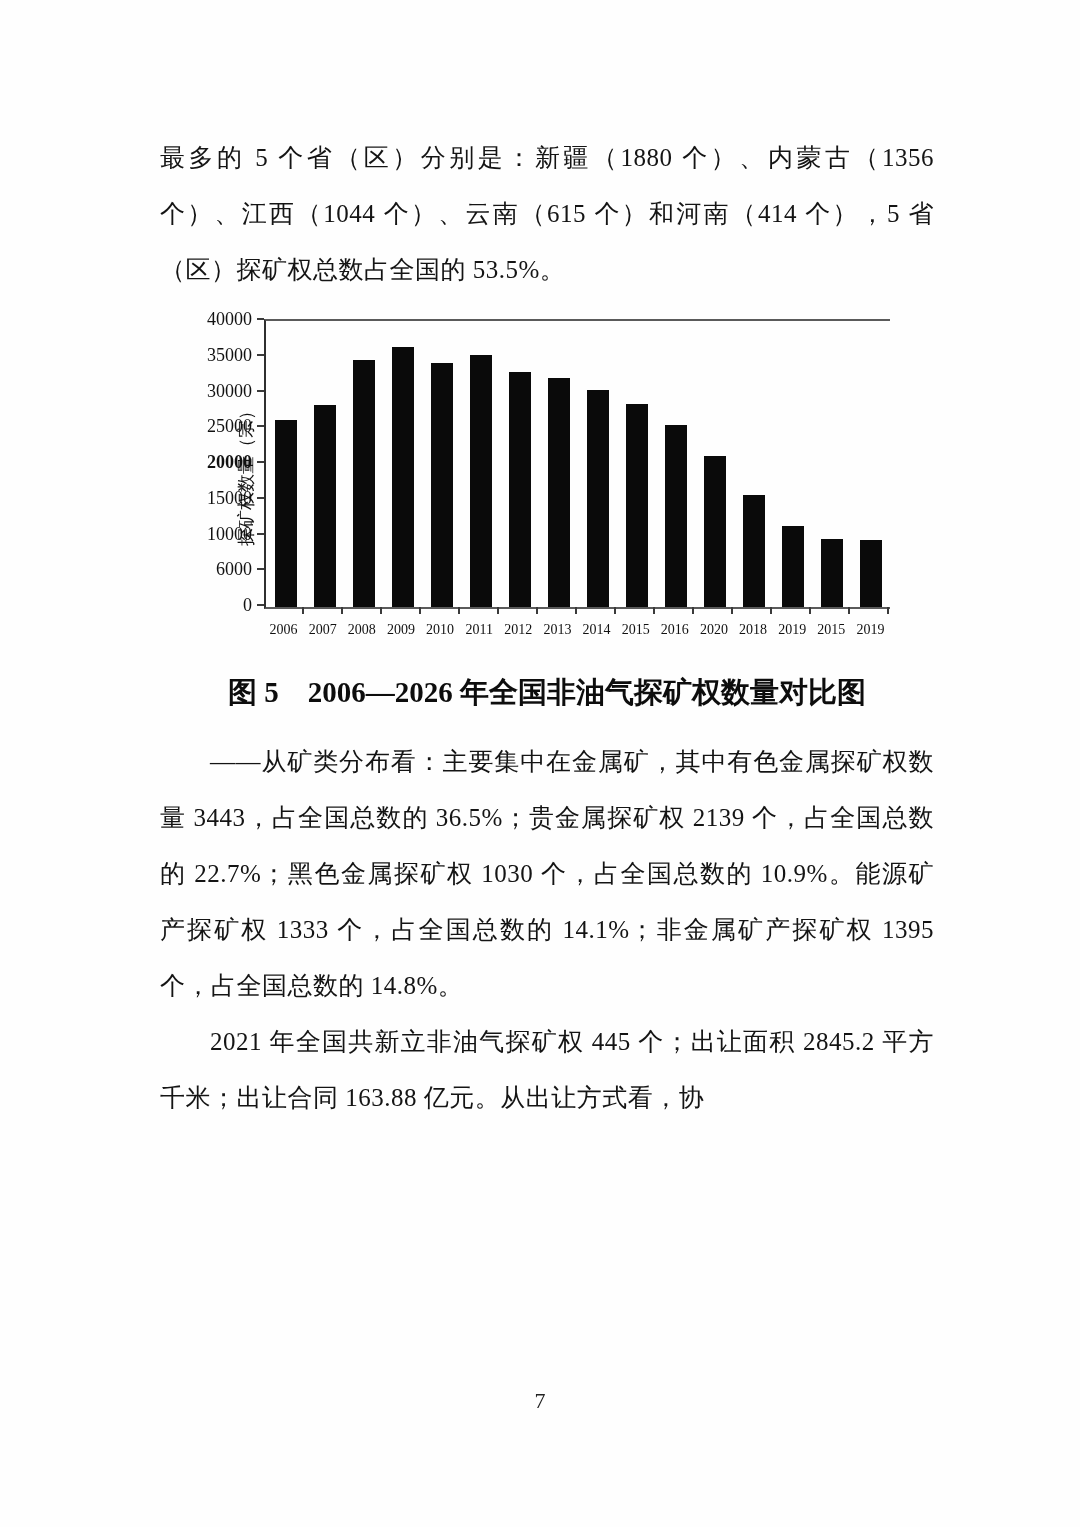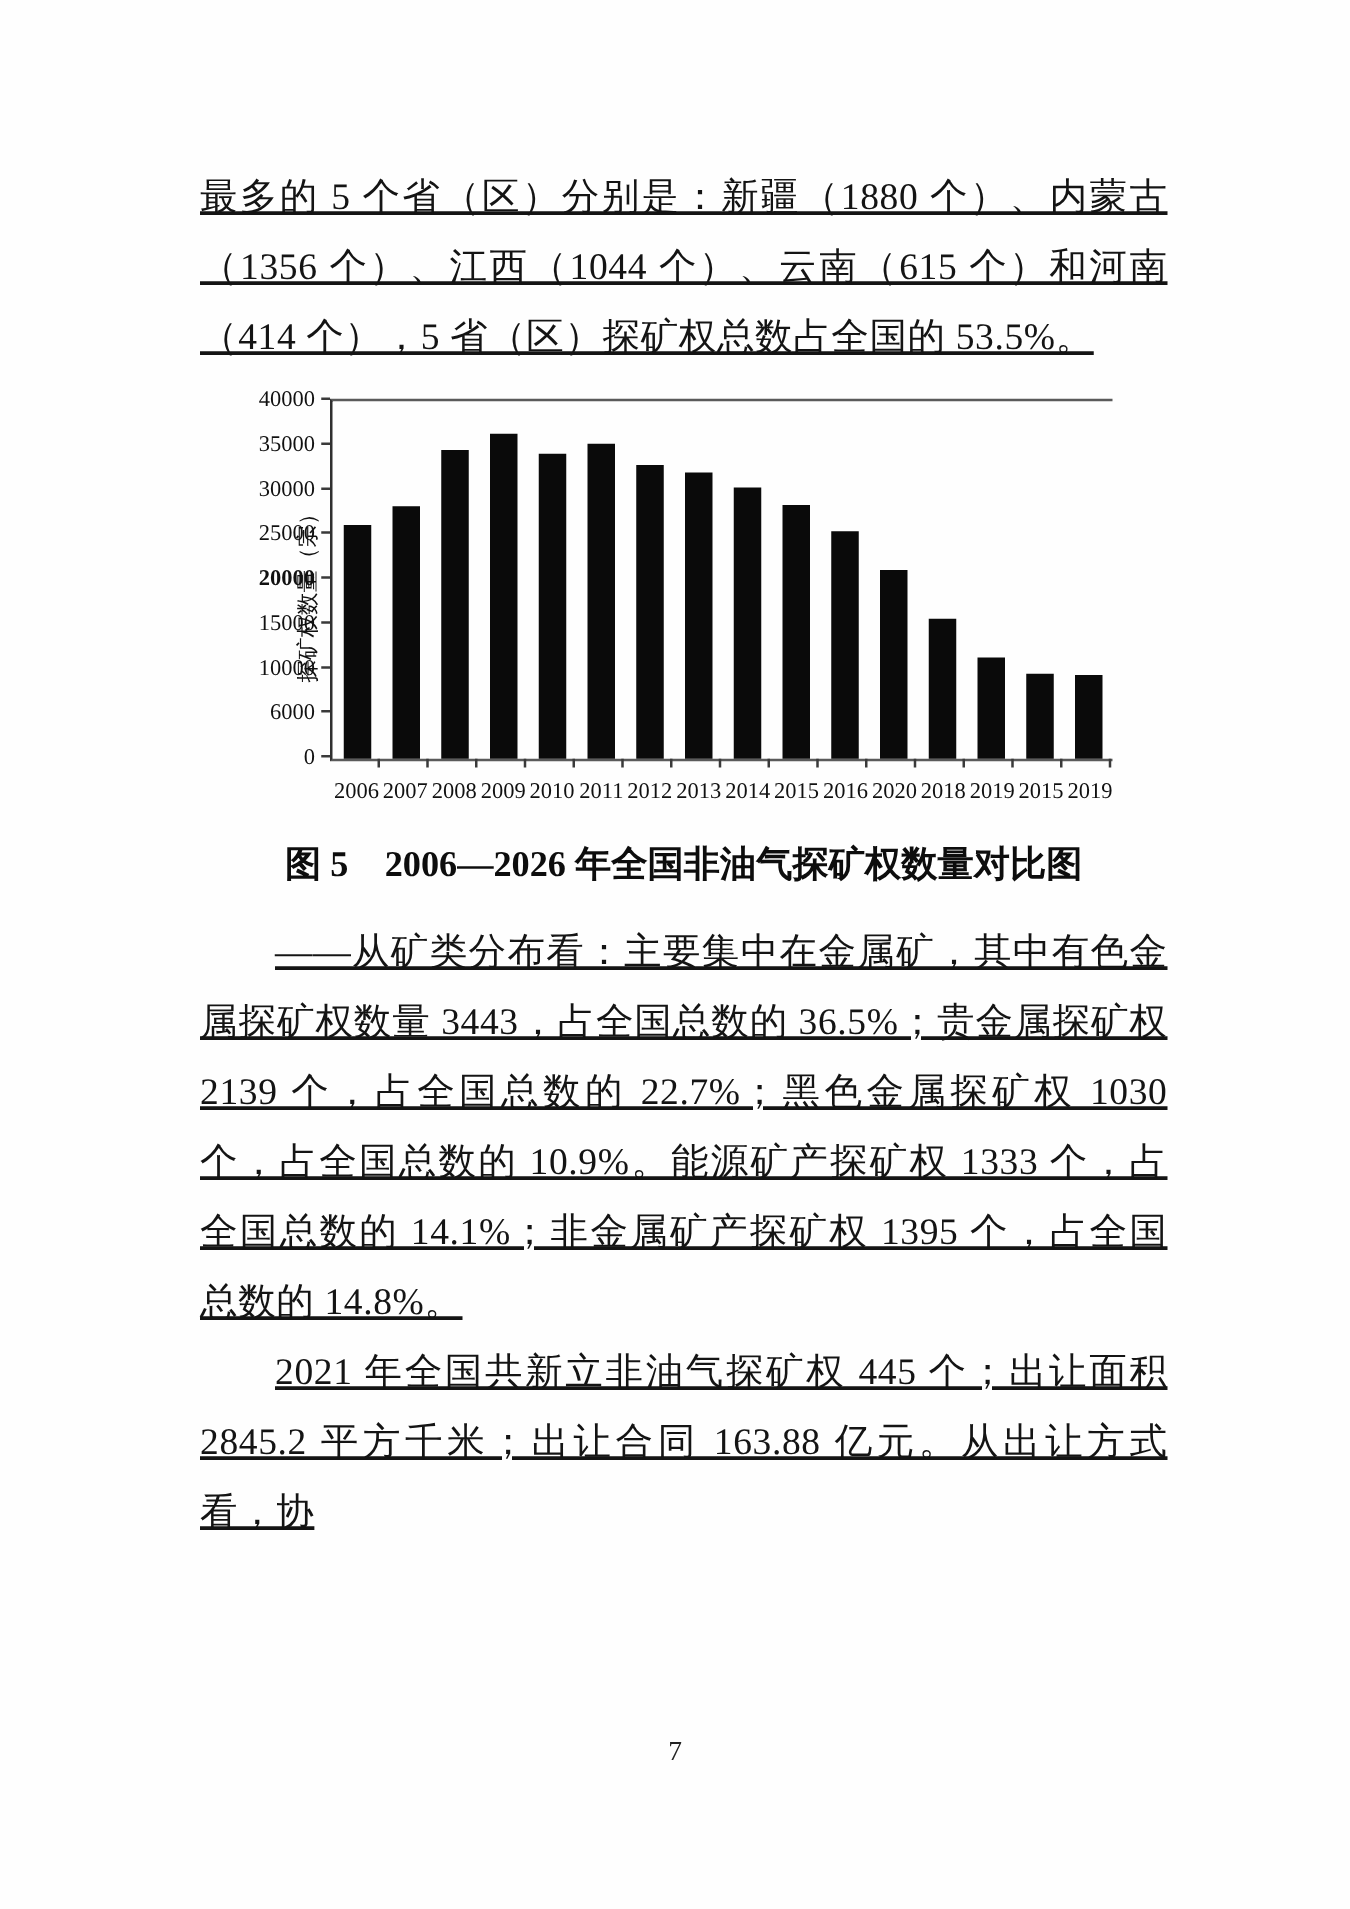--- a/index.html
+++ b/index.html
@@ -11,26 +11,25 @@
     font-family:"Liberation Serif","DejaVu Serif",serif;
     color:#141414;
     overflow:hidden;
   }
   .content{
     position:absolute;
     left:160px;top:0;
     width:774px;
   }
   .para{
-    font-size:30px;
+    font-size:25px;
     line-height:56px;
     text-align:justify;
     margin:0;
     letter-spacing:0.5px;
-    text-decoration:underline;
   }
   .para.indent{text-indent:2em;}
   .p1{margin-top:130px;}
 
   
   .chart{
     position:relative;
     margin:16px 0 0 28px;
     width:732px;
     height:338px;
@@ -79,22 +78,22 @@
     top:293px;
   }
   .chart .xlabels{
     position:absolute;
     left:76px;top:308px;
     width:626px;
     display:flex;
   }
   .chart .xlabel{
     flex:1 1 0;
-    text-align:right;
-    font-size:18px;
+    text-align:center;
+    font-size:14px;
     color:#111;
     white-space:nowrap;
   }
   .chart .ylabel{
     position:absolute;
     left:-22px;top:148px;
     width:160px;
     transform:rotate(-90deg);
     transform-origin:center;
     font-size:18px;

